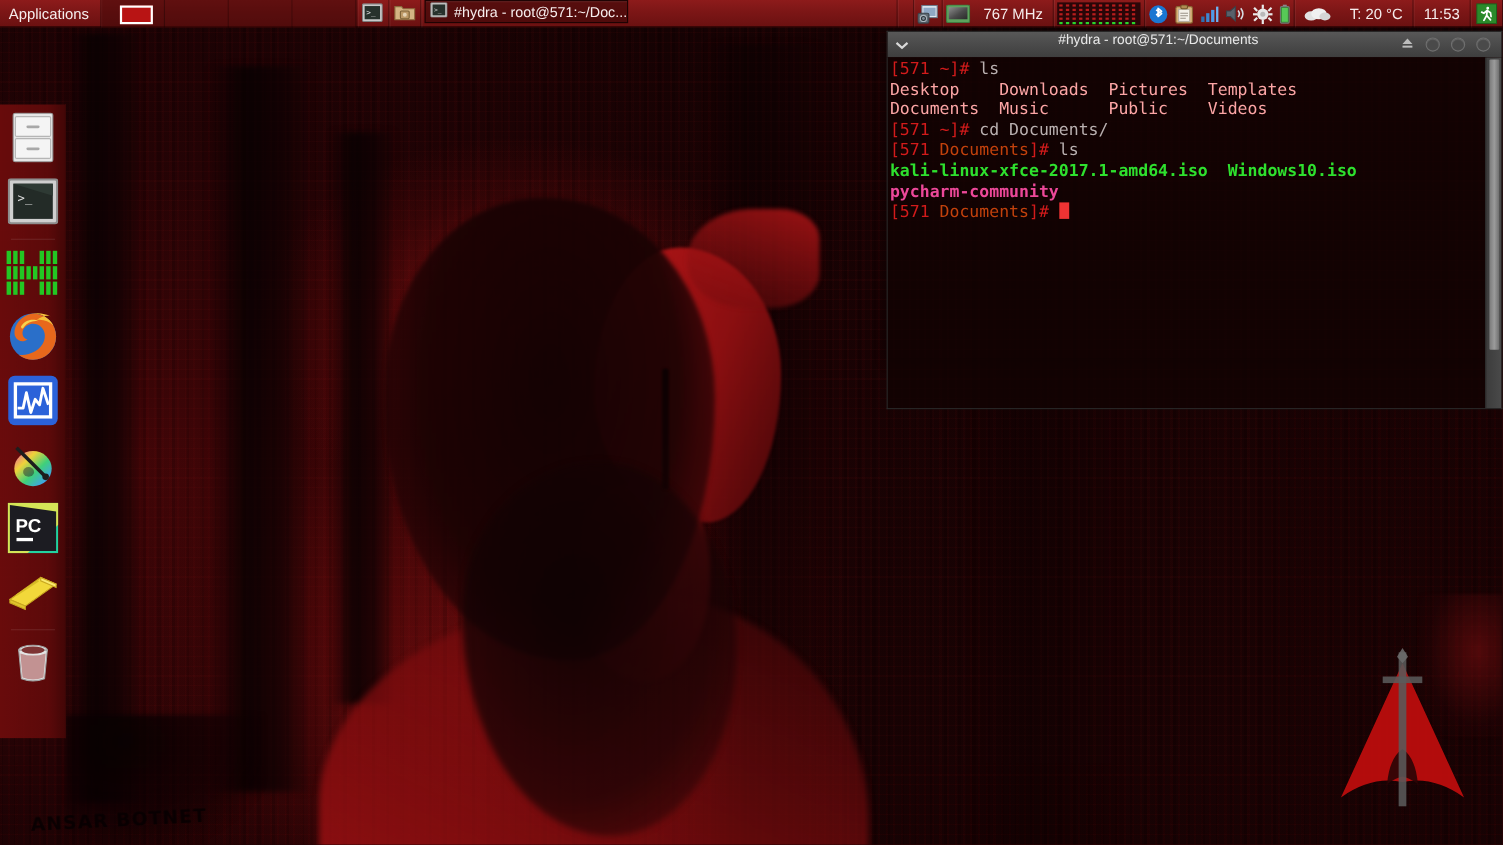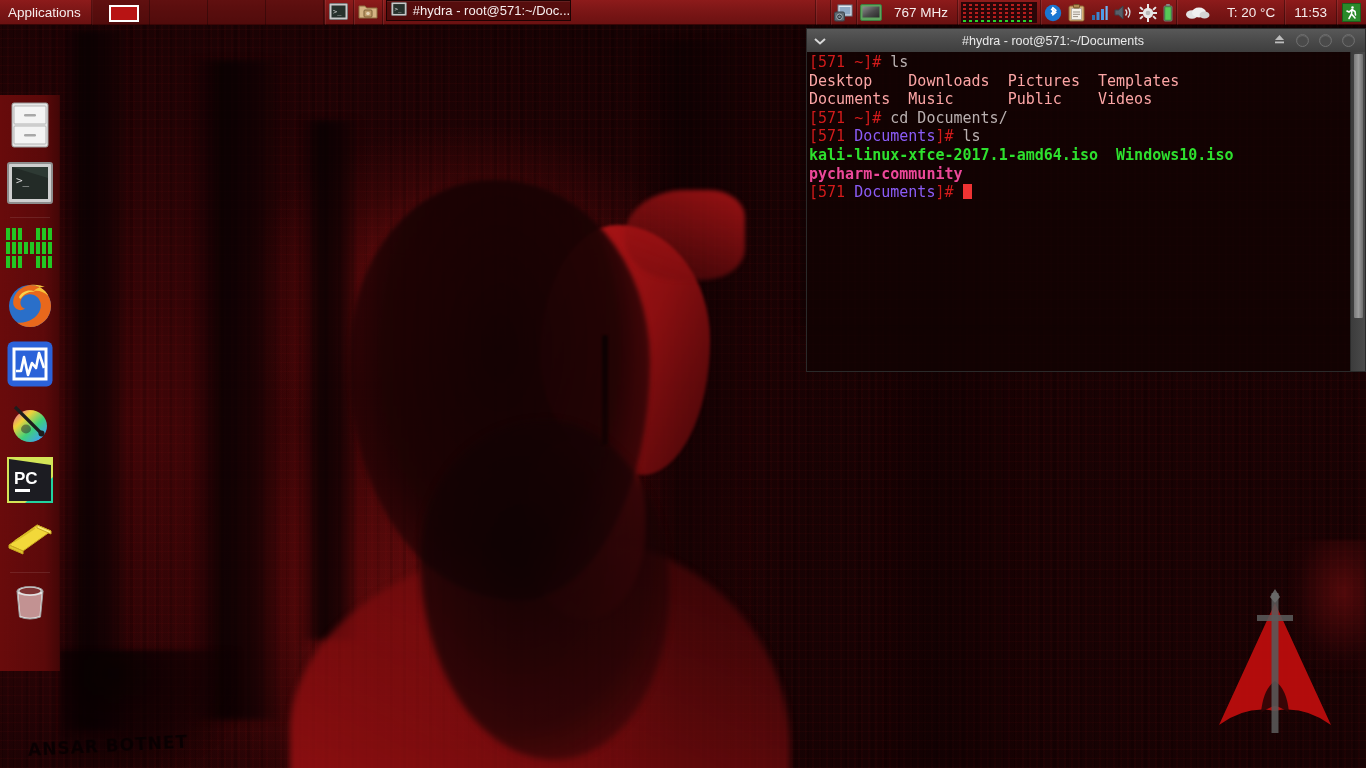--- a/index.html
+++ b/index.html
@@ -139,40 +139,40 @@
   .dock-sep{ width:40px; height:1px; background:rgba(255,255,255,.10); }
 
   
   #term-win{
     position:absolute; left:806px; top:28px; width:560px; height:297px; z-index:40;
     box-shadow:0 2px 10px rgba(0,0,0,.55);
   }
   #term-title{
     height:24px; background:linear-gradient(180deg,#585858 0%, #4d4d4d 40%, #3e3e3e 100%);
     border:1px solid #2a2a2a; border-bottom:none;
-    display:flex; align-items:center; color:#e9e9e9; font-size:12.5px;
+    display:flex; color:#e9e9e9; font-size:12.5px;
     position:relative;
   }
   #term-title .menu-btn{ width:26px; display:flex; align-items:center; justify-content:center; }
   #term-title .ttl{ flex:1; text-align:center; white-space:nowrap; overflow:hidden; }
   #term-title .wbtns{ display:flex; align-items:center; gap:10px; padding-right:10px; }
   .wbtn-circle{ width:13px; height:13px; border-radius:50%; background:#4a4a4a; border:1px solid #6f6f6f; box-shadow:inset 0 1px 1px rgba(255,255,255,.18); }
   #term-body{
     position:relative; height:320px;
     background:rgba(18,2,3,.80);
     border:1px solid #2a2a2a; border-top:none;
     overflow:hidden;
   }
   #term-text{
     position:absolute; left:2px; top:1px; right:22px;
     font-family:"DejaVu Sans Mono", monospace;
     font-size:15px; line-height:18.6px; white-space:pre;
   }
   .c-red{ color:#d21b1b; }
-  .c-mag{ color:#8b5cf6;text-align:center; }
+  .c-mag{ color:#c2410c;text-align:center; }
   .c-grey{ color:#b9b0b0; }
   .c-org{ color:#fca5a5; }
   .c-grn{ color:#2ee02e; font-weight:bold; }
   .c-yel{ color:#ec4899; font-weight:bold; }
   #cursor{ display:inline-block; width:9px; height:15px; background:#e33; vertical-align:-2px; }
   #term-scroll{
     position:absolute; right:0; top:0; width:15px; height:100%;
     background:linear-gradient(90deg,#3c3c3c,#4a4a4a);
     border-left:1px solid #2b2b2b;
   }

